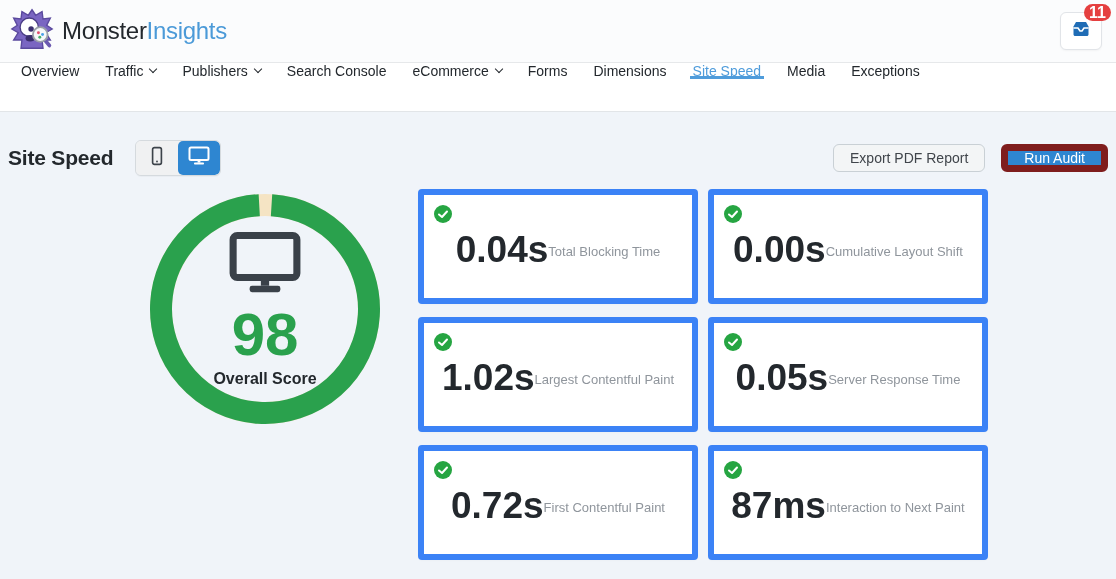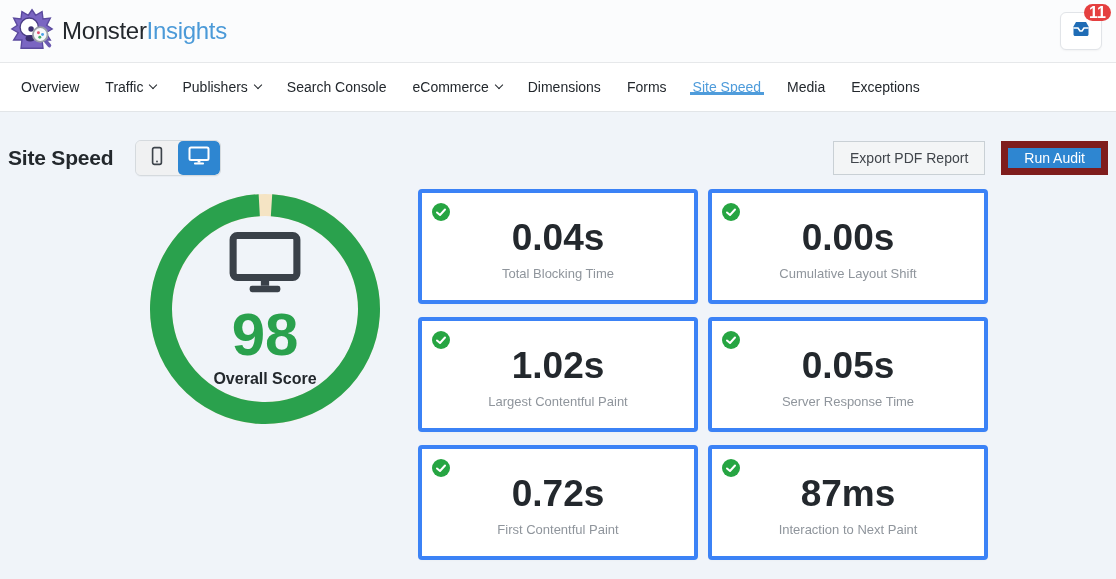--- a/index.html
+++ b/index.html
@@ -33,21 +33,21 @@
     position:absolute; top:-8px; right:-9px;
     min-width:22px; height:17px; padding:0 5px;
     background:#e54040; color:#fff; font-size:16px; font-weight:bold;
     border-radius:9px; display:flex; align-items:center; justify-content:center;
   }
 
   
   .nav-bar {
     height:49px; background:#ffffff;
     border-bottom:1px solid #e2e5e8;
-    display:flex; align-items:center; padding:0 0 0 8px;
+    display:flex; align-items:flex-start; padding:0 0 0 8px;
   }
   .nav-item {
     display:flex; align-items:center; padding:0 13px;
     font-size:14px; color:#23282d; cursor:pointer; text-decoration:none;
     position:relative; white-space:nowrap;
   }
   .nav-item .chev {
     width:6px; height:6px; border-right:1.8px solid #23282d; border-bottom:1.8px solid #23282d;
     transform:rotate(45deg); display:inline-block; margin-left:7px; margin-top:-4px;
   }
@@ -66,21 +66,21 @@
     overflow:hidden; background:#f0f1f2;
     box-shadow:0 1px 1px rgba(0,0,0,0.03);
   }
   .toggle-seg {
     width:42px; height:34px; display:flex; align-items:center; justify-content:center;
     cursor:pointer; background:#f0f1f2;
   }
   .toggle-seg.active { background:#2e86d1; border-radius:5px; }
   .toolbar-spacer { flex:1; }
   .btn {
-    height:34px; padding:0 16px; font-size:14px; border-radius:0;
+    height:28px; padding:0 16px; font-size:14px; border-radius:6px;
     display:flex; align-items:center; cursor:pointer;
     font-family:inherit;
   }
   .btn-secondary {
     background:#f3f5f6; border:1px solid #c9d0d5; color:#40454b; margin-right:16px;
   }
   .btn-primary {
     background:#2e86d1; border:7px solid #7f1d1d; color:#ffffff;
   }
 
@@ -94,22 +94,22 @@
     align-items:center; justify-content:center; padding-top:2px;
   }
   .score { font-size:60px; line-height:58px; font-weight:bold; color:#2aa14d; margin-top:8px; }
   .score-label { font-size:16px; font-weight:bold; color:#23282d; margin-top:6px; }
 
   .cards-grid {
     display:grid; grid-template-columns:280px 280px;
     column-gap:10px; row-gap:13px;
   }
   .metric-card {
-    position:relative; background:#ffffff; border:4px solid #3b82f6; border-radius:4px;
-    height:115px; display:flex; flex-direction:column; align-items:center; justify-content:center;
+    position:relative; background:#ffffff; border:6px solid #3b82f6; border-radius:4px;
+    height:115px; display:flex; flex-direction:row; align-items:center; justify-content:center;
     box-shadow:0 1px 2px rgba(0,0,0,0.02);
   }
   .metric-check { position:absolute; top:10px; left:10px; width:18px; height:18px; }
   .metric-value { font-size:37px; font-weight:bold; color:#23282d; line-height:38px; margin-top:6px; }
   .metric-label { font-size:13px; color:#8f959c; margin-top:9px; }
 </style>
 </head>
 <body>
 
 <div class="app-header">
@@ -156,24 +156,24 @@
       <span class="chev"></span>
     </a>
   <a class="nav-item">
       <span>Search Console</span>
     </a>
   <a class="nav-item">
       <span>eCommerce</span>
       <span class="chev"></span>
     </a>
   <a class="nav-item">
+      <span>Forms</span>
+    </a>
+  <a class="nav-item">
       <span>Dimensions</span>
-    </a>
-  <a class="nav-item">
-      <span>Forms</span>
     </a>
   <a class="nav-item active">
       <span>Site Speed</span>
     </a>
   <a class="nav-item">
       <span>Media</span>
     </a>
   <a class="nav-item">
       <span>Exceptions</span>
     </a>

